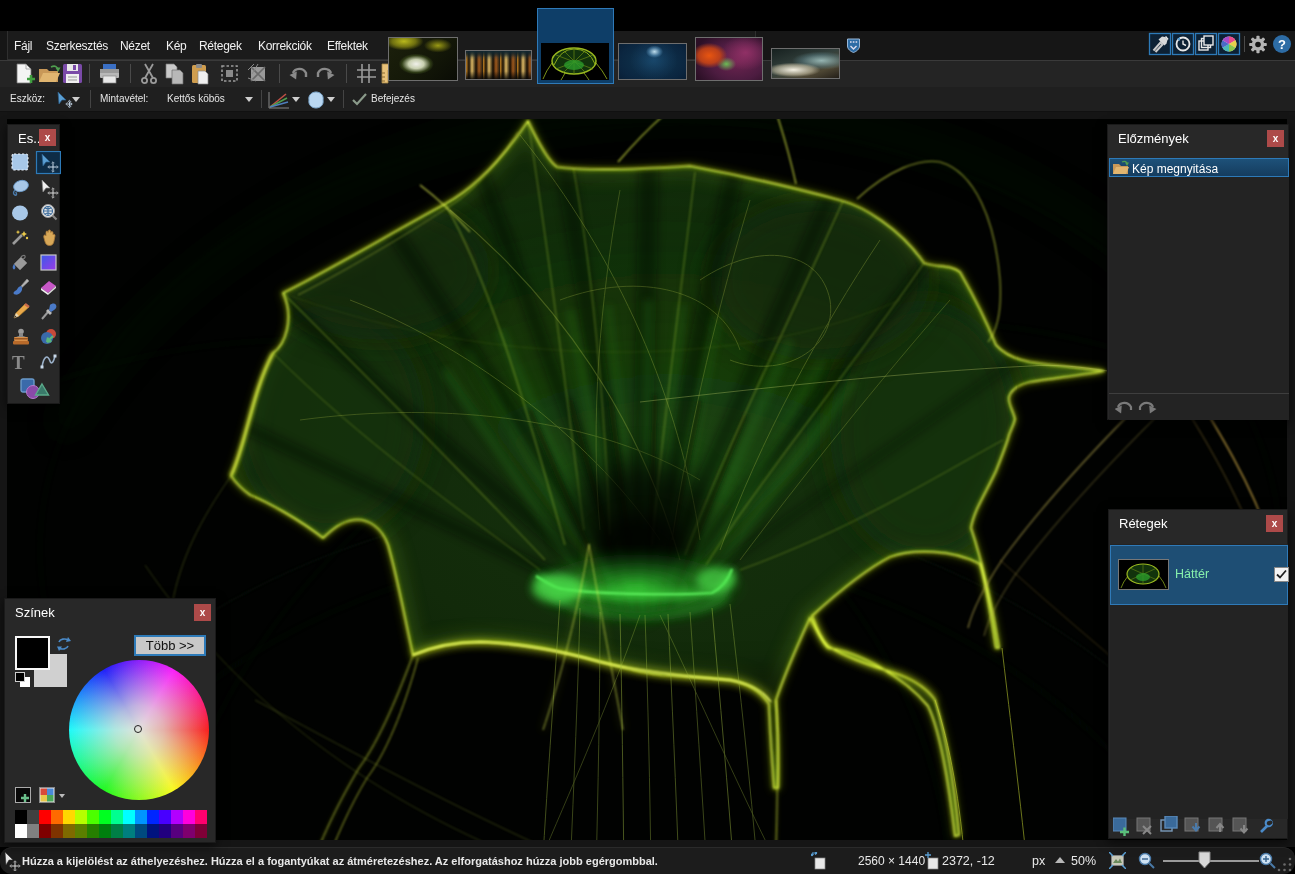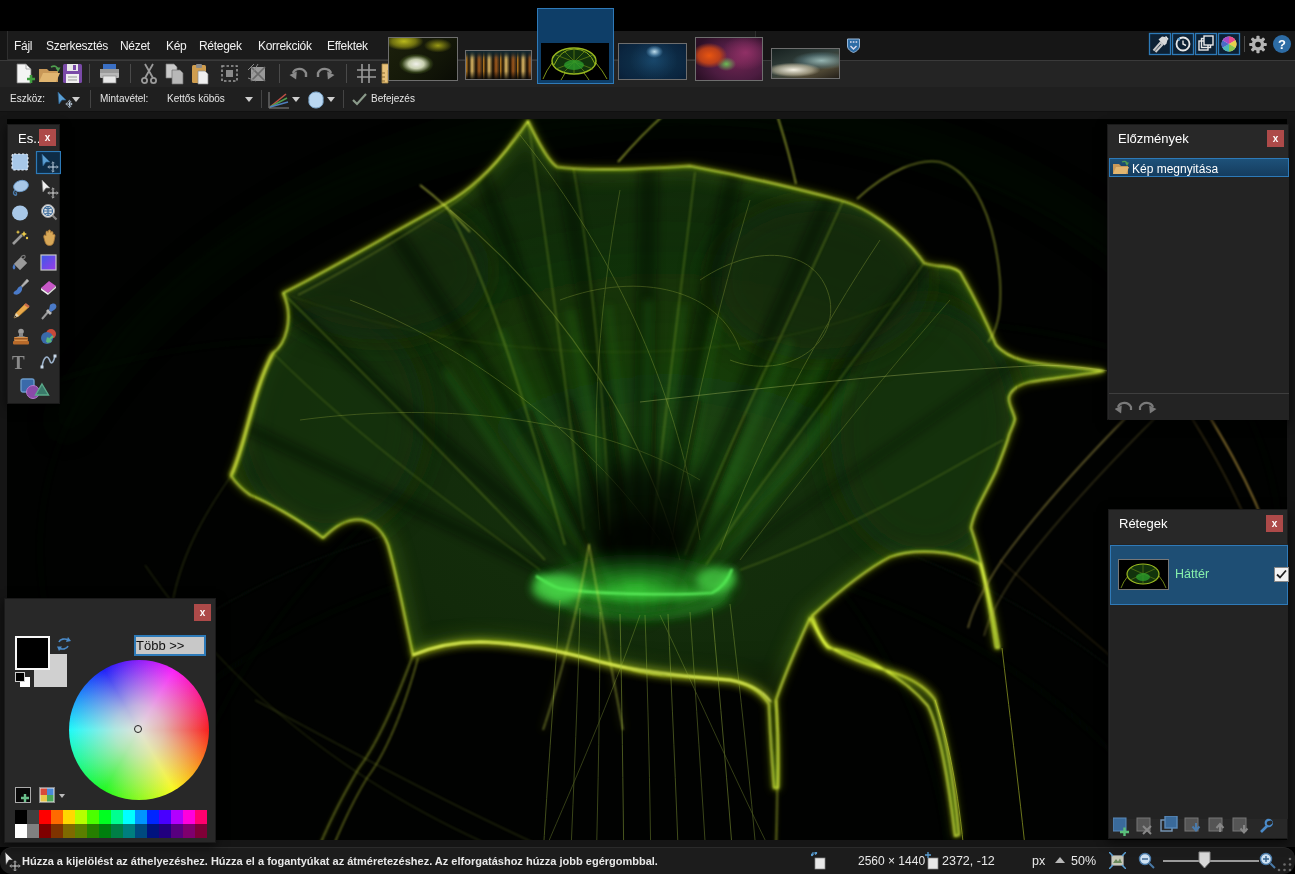--- a/index.html
+++ b/index.html
@@ -729,32 +729,35 @@
       <defs>
         <linearGradient id="gradTool" x1="0" y1="0" x2="1" y2="1">
           <stop offset="0" stop-color="#3a5ae8"></stop>
             <stop offset="1" stop-color="#9a3ae8"></stop>
         </linearGradient>
       </defs>
     </svg>
   </div>
 
   <div id="panel-colors" class="panel" style="left:4px;top:598px;width:212px;height:245px">
+    <div class="ptitle">
+        <span>Színek</span>
+      </div>
     <div class="pclose">x</div>
 
     <div class="abs" style="left:29px;top:55px;width:33px;height:33px;background:#d0d0d0"></div>
     <div class="abs" style="left:10px;top:37px;width:35px;height:34px;background:#000;border:2px solid #f8f8f8"></div>
     <svg class="abs" style="left:52px;top:38px" width="14" height="14" viewBox="0 0 14 14">
       <path d="M2 5 C3 2 8 1 11 3 M11 9 C10 12 5 13 2 11" fill="none" stroke="#4a8ac8" stroke-width="1.6"></path>
       <path d="M11 0 L14 4 L9 5 Z M2 14 L0 9.5 L5 9.5 Z" fill="#4a8ac8"></path>
     </svg>
     <div class="abs" style="left:15px;top:78px;width:10px;height:10px;background:#fff"></div>
     <div class="abs" style="left:10px;top:73px;width:10px;height:10px;background:#000;border:1px solid #ccc"></div>
 
-    <div class="abs" style="left:129px;top:36px;width:72px;height:21px;background:#c8c8c8;border:2px solid #2d7ab8;color:#111;font-size:13px;text-align:left;line-height:18px">Több &gt;&gt;</div>
+    <div class="abs" style="left:129px;top:36px;width:72px;height:21px;background:#c8c8c8;border:2px solid #2d7ab8;color:#111;font-size:13px;text-align:center;line-height:18px">Több &gt;&gt;</div>
 
     <div class="abs" style="left:64px;top:61px;width:140px;height:140px;border-radius:50%;background:
       radial-gradient(circle closest-side, #e2e4dc 0%, rgba(222,226,216,0.75) 35%, rgba(222,226,216,0) 100%),
       conic-gradient(from 0deg, hsl(270,95%,55%), hsl(300,95%,55%), hsl(330,95%,55%), hsl(0,95%,55%), hsl(30,95%,55%), hsl(60,95%,55%), hsl(90,95%,55%), hsl(120,95%,55%), hsl(150,95%,55%), hsl(180,95%,55%), hsl(210,95%,55%), hsl(240,95%,55%), hsl(270,95%,55%))"></div>
     <div class="abs" style="left:129px;top:126px;width:8px;height:8px;border-radius:50%;border:1.5px solid #222"></div>
 
     <svg class="abs" style="left:10px;top:188px" width="50" height="18" viewBox="0 0 50 18">
       <rect x="0.5" y="0.5" width="15" height="15" fill="#080808" stroke="#aaa" stroke-width="1"></rect>
       <path d="M6 11 h8 M10 7 v8" stroke="#6abf8a" stroke-width="2.4"></path>
       <g transform="translate(24,0)">

